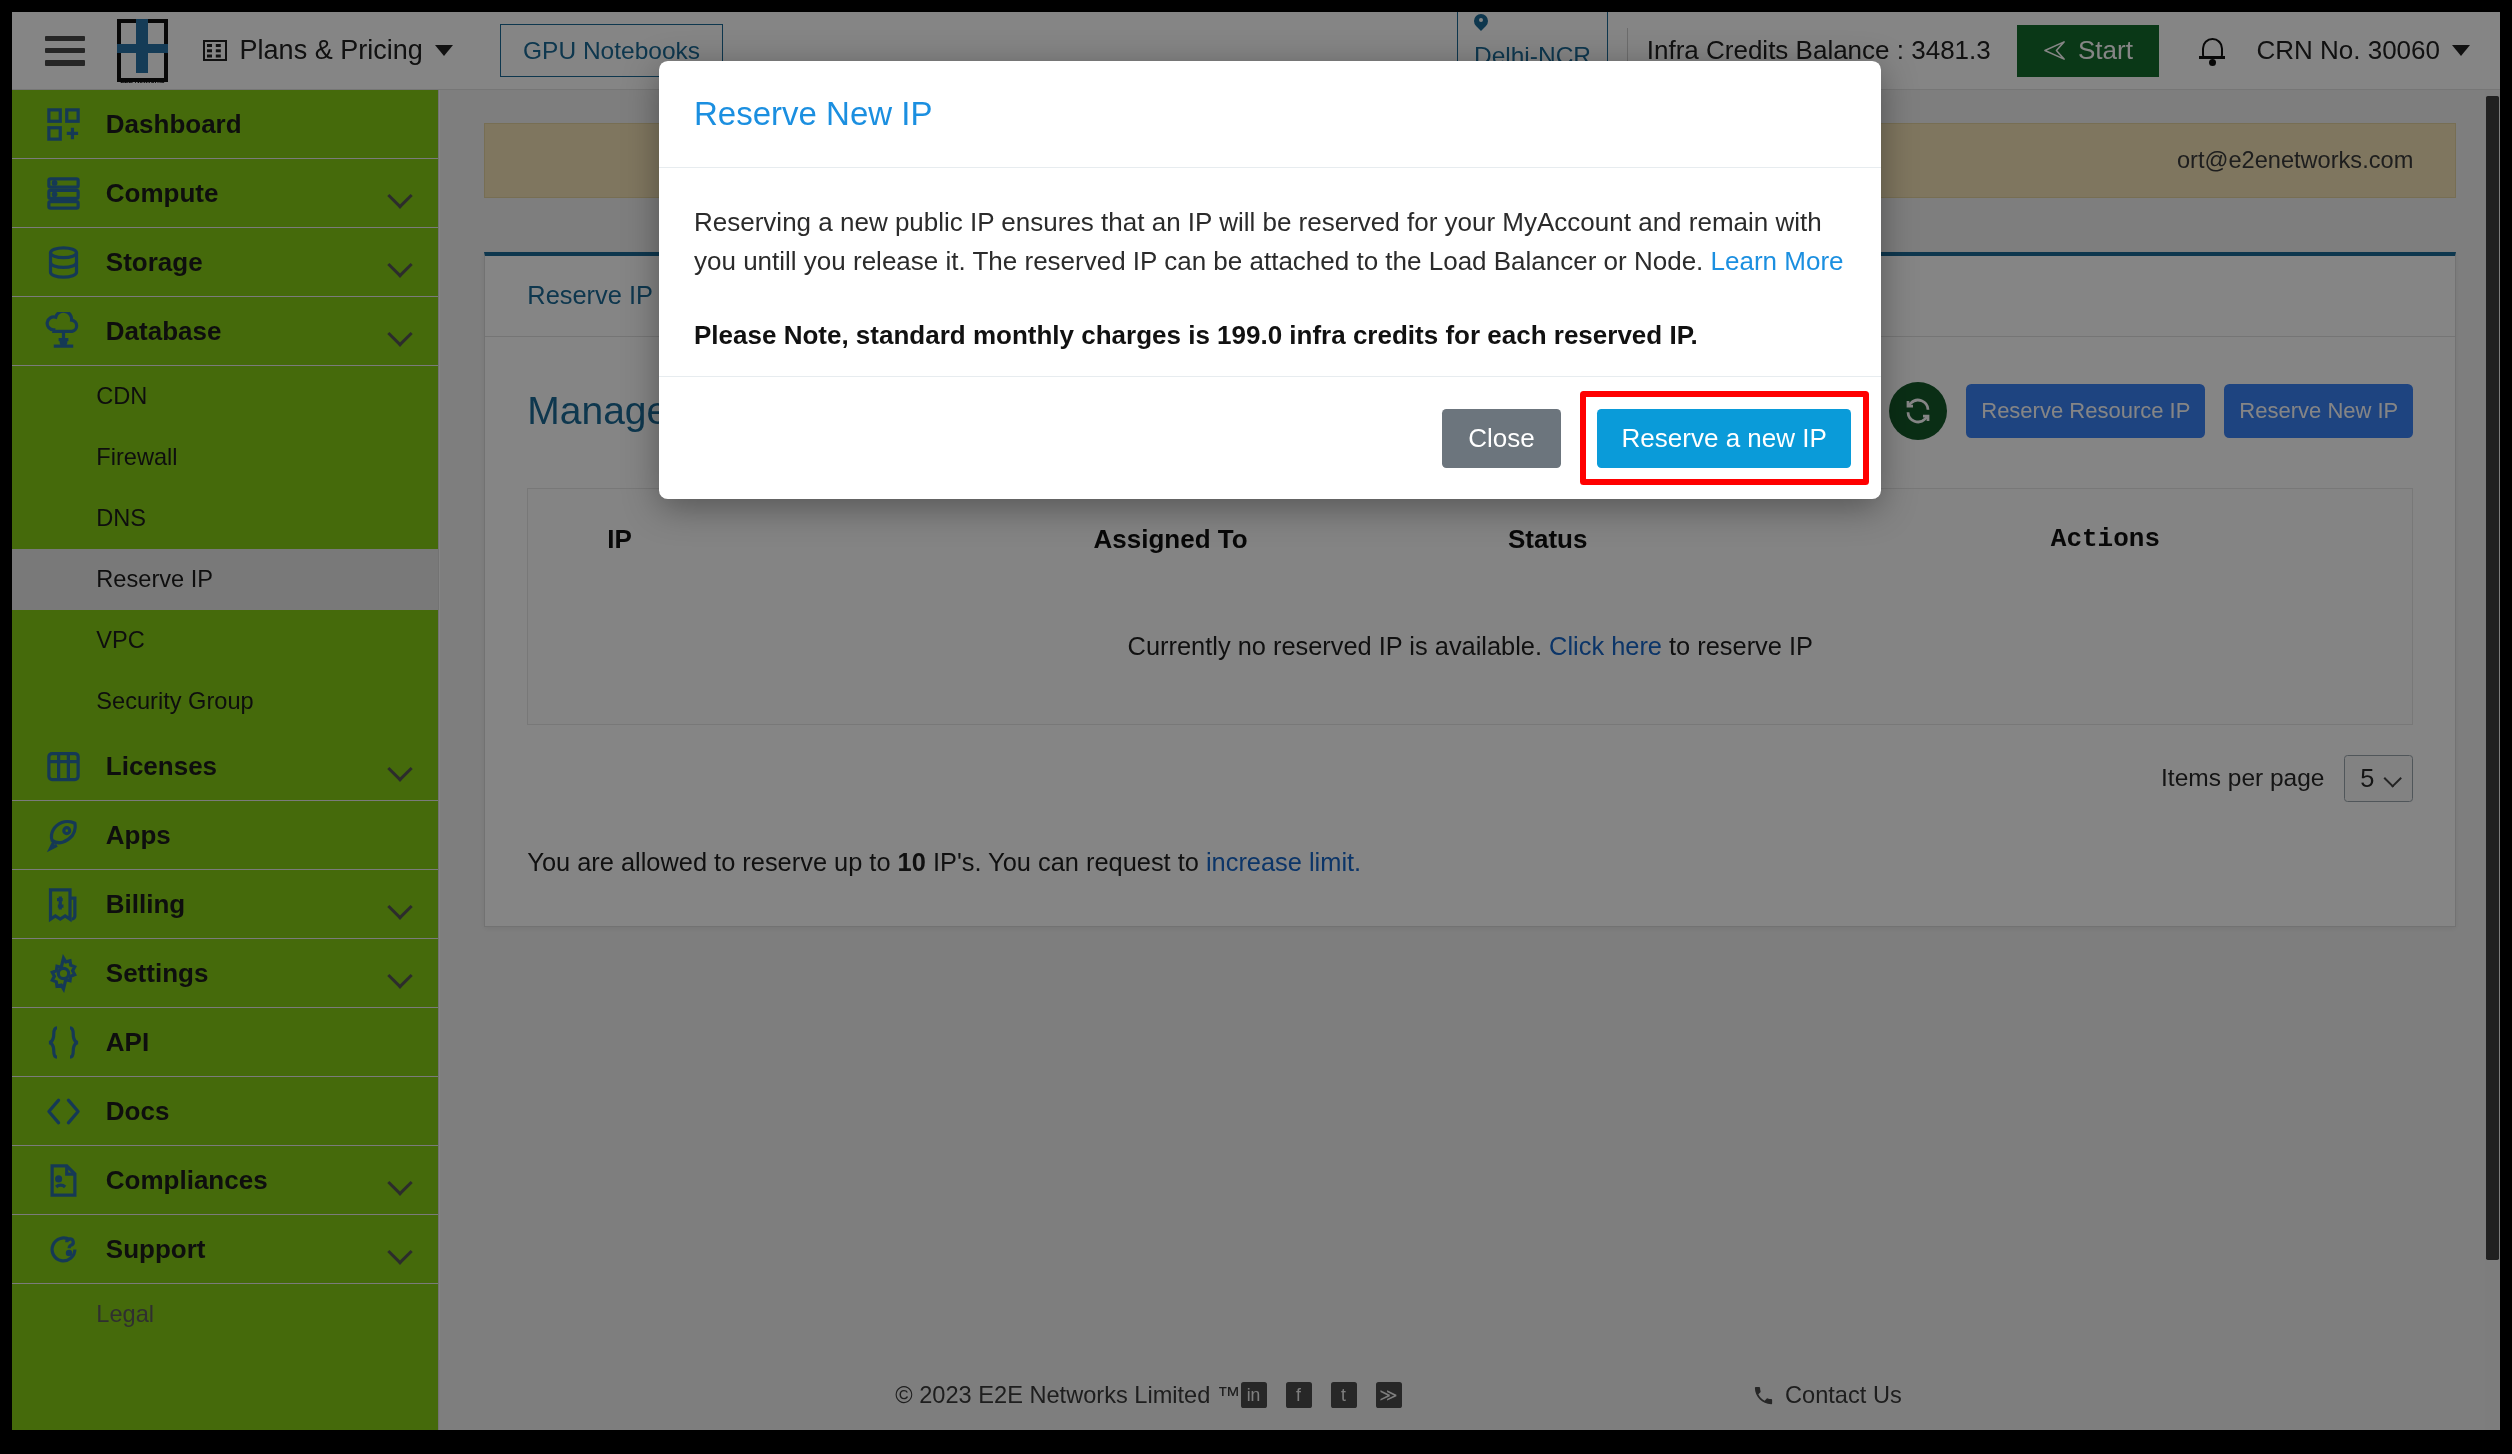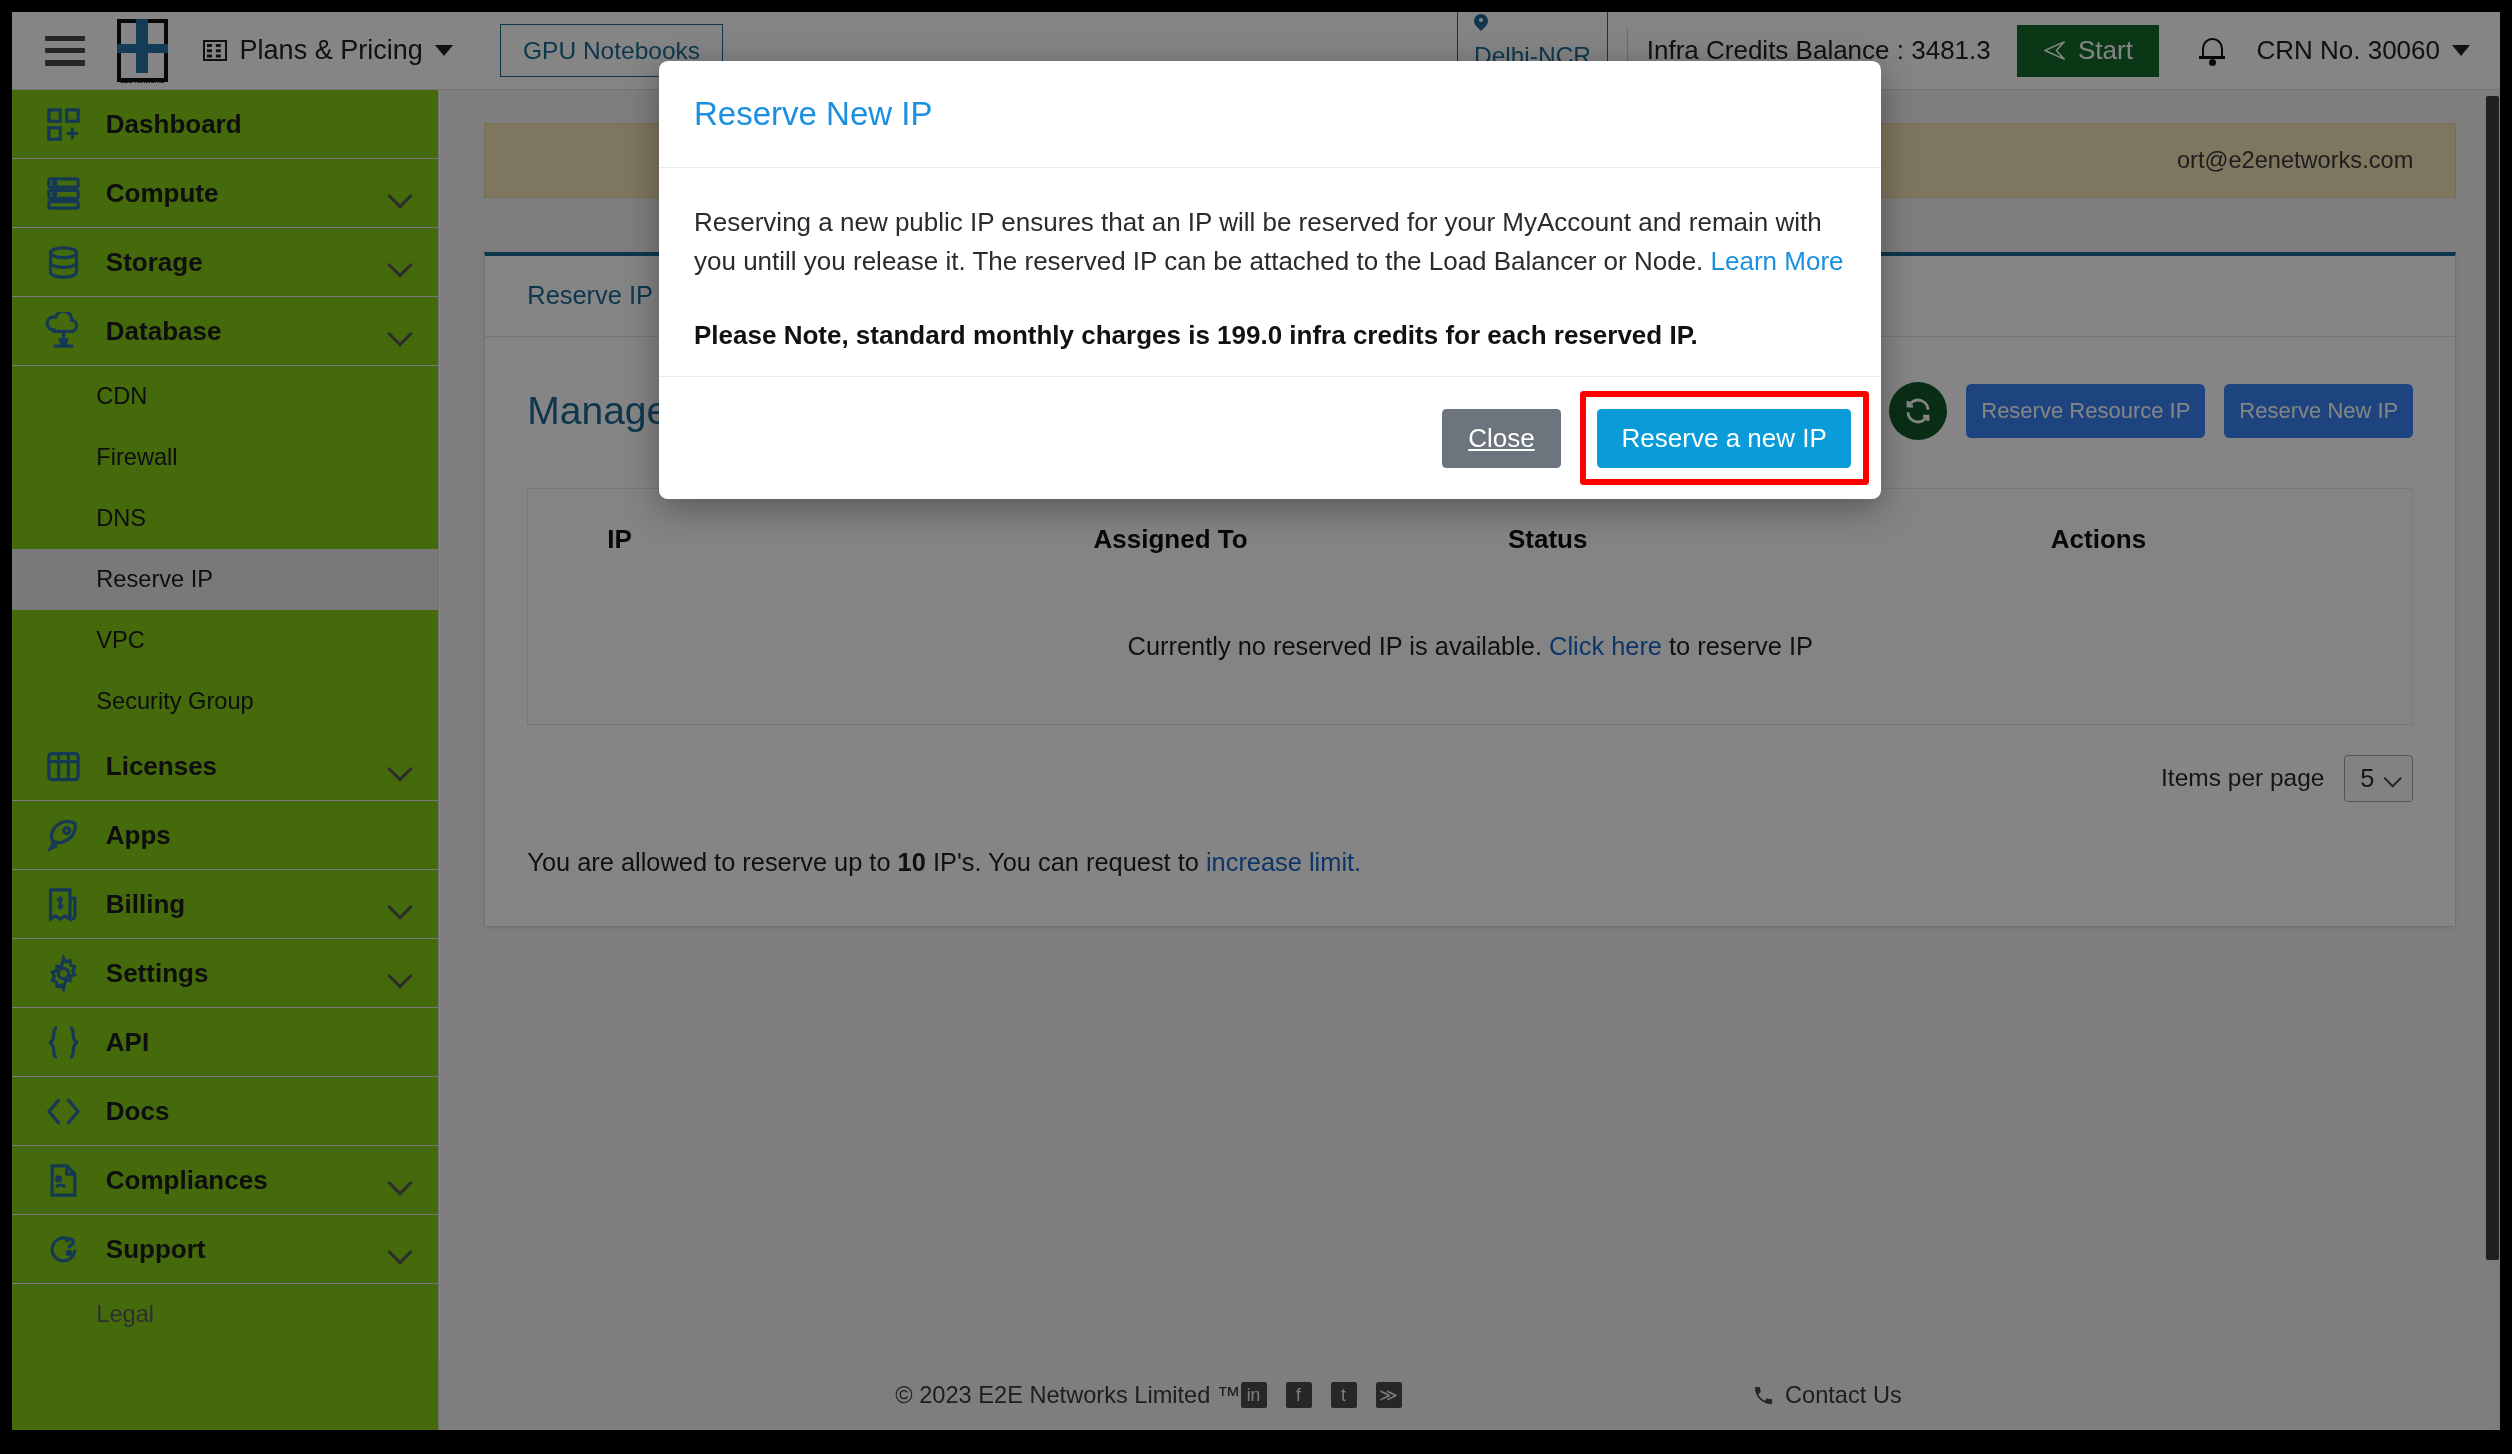--- a/index.html
+++ b/index.html
@@ -173,21 +173,21 @@
   }
   .table-wrap { margin: 10.5px 42px 0 42px; border: 0.9px solid #e6e6e6; background:#fdfdfd; }
   table.ip-table { width: 100%; border-collapse: collapse; }
   table.ip-table th {
     font-size: 26px; color:#111; font-weight: bold; text-align:left;
     padding: 35px 0 33px 0;
   }
   table.ip-table th.c-ip { padding-left: 79px; width: 30%; }
   table.ip-table th.c-assigned { width: 22%; }
   table.ip-table th.c-status { width: 26%; }
-  table.ip-table th.c-actions { text-align:left; padding-left: 53px; }
+  table.ip-table th.c-actions { text-align:left; padding-left: 53px; font-family: Liberation Mono, monospace; }
   table.ip-table td.empty {
     text-align:center; font-size:25.4px; color:#1f1f1f; padding: 44px 0 63px 0;
   }
   .link { color:#1766c7; cursor:pointer; }
   .link-blue { color:#1b8fe0; cursor:pointer; }
   .pager-row { display:flex; align-items:center; justify-content:flex-end; padding: 30px 42px 0 42px; gap: 19px;}
   .pager-label { font-size: 24.5px; color:#2a2a2a; }
   .pager-select {
     border: 0.9px solid #9aa6ad; background:#fafafa; font-size: 25.4px; color:#2a2a2a;
     padding: 8.8px 37px 8.8px 15.8px; border-radius:3.5px; position:relative; cursor:pointer;
@@ -237,21 +237,21 @@
   .modal-body { padding: 35px 35px 0 35px; flex: 1; }
   .modal-text { font-size: 26px; color:#2b2b2b; line-height: 1.5; margin: 0 0 39px 0; }
   .modal-note { font-size: 26px; color:#111; font-weight: bold; margin: 0; }
   .modal-footer {
     height: 123px; border-top: 1.8px solid #e7ecef;
     display:flex; align-items:center; justify-content:flex-end;
     padding: 0 12.3px 0 35px; gap: 0;
   }
   .btn-close {
     background:#6c757d; color:#fff; border:none; border-radius:4.4px;
-    font-size: 26px; padding: 14px 26px; cursor:pointer; margin-right: 19px; text-decoration: underline;
+    font-size: 26px; padding: 14px 26px; cursor:pointer; margin-right: 19px;
   }
   .highlight-box {
     border: 6.1px solid #ff0000; background:#fff; padding: 11.4px;
     border-radius: 3.5px; display:inline-block;
   }
   .btn-reserve-new {
     background:#0a9bd9; color:#fff; border:none; border-radius:4.4px;
     font-size: 26px; padding: 14px 24.5px; cursor:pointer; white-space:nowrap;
   }
 </style>

